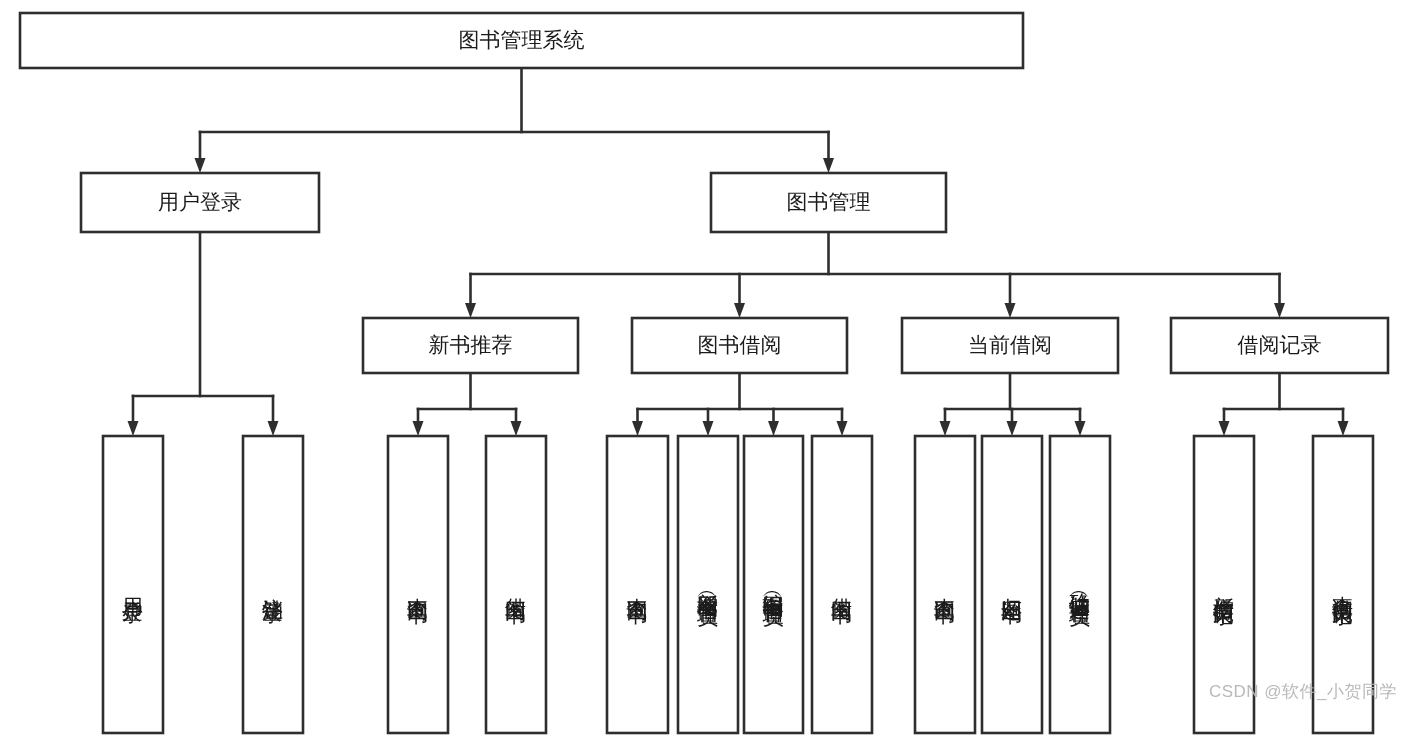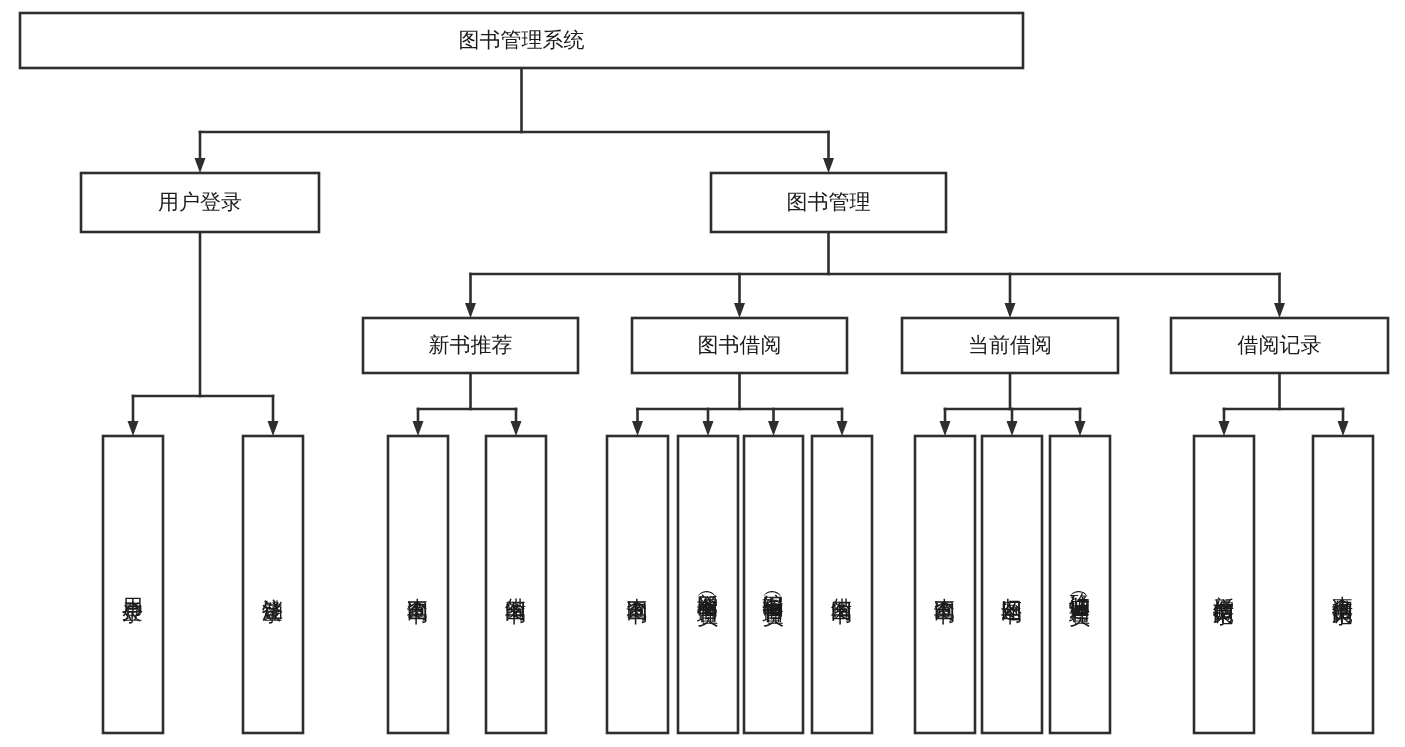--- a/index.html
+++ b/index.html
@@ -256,13 +256,14 @@
         <span>确认归还（管理员）</span>
       </div>
       <div class="leaf-label-wrap" style="left: 1194px; top: 436px; width: 60px; height: 297px;">
         <span>新增借阅记录</span>
       </div>
       <div class="leaf-label-wrap" style="left: 1313px; top: 436px; width: 60px; height: 297px;">
         <span>查询借阅记录</span>
       </div>
     </div>
 
+  <div class="watermark">CSDN @软件_小贺同学</div>
 </div>
 
 </body></html>

